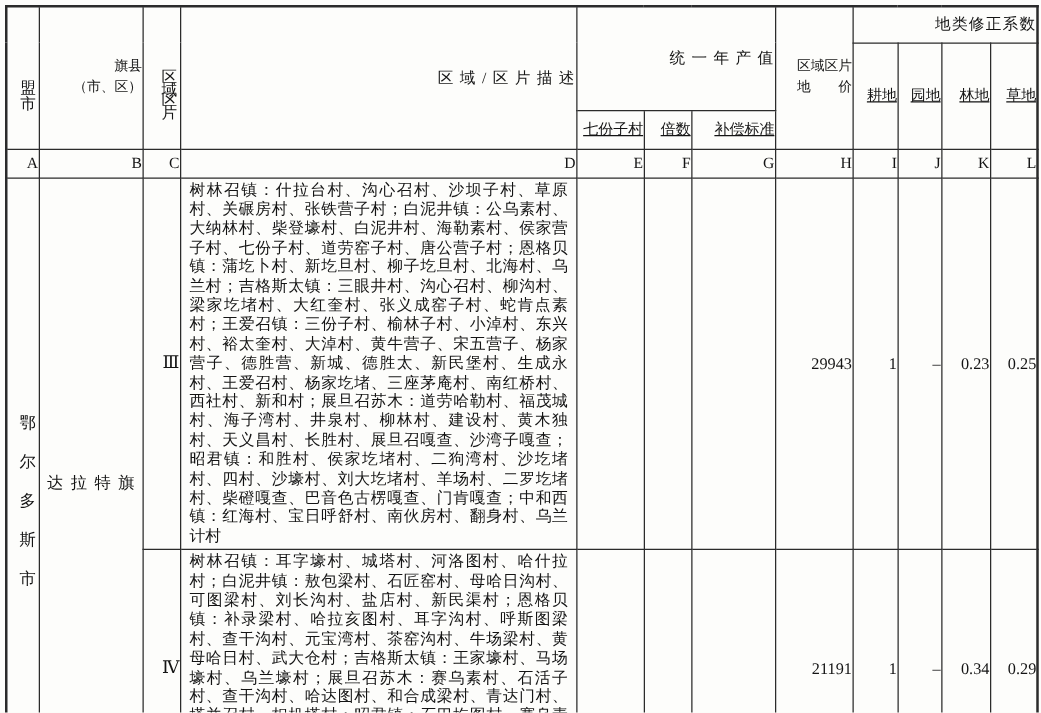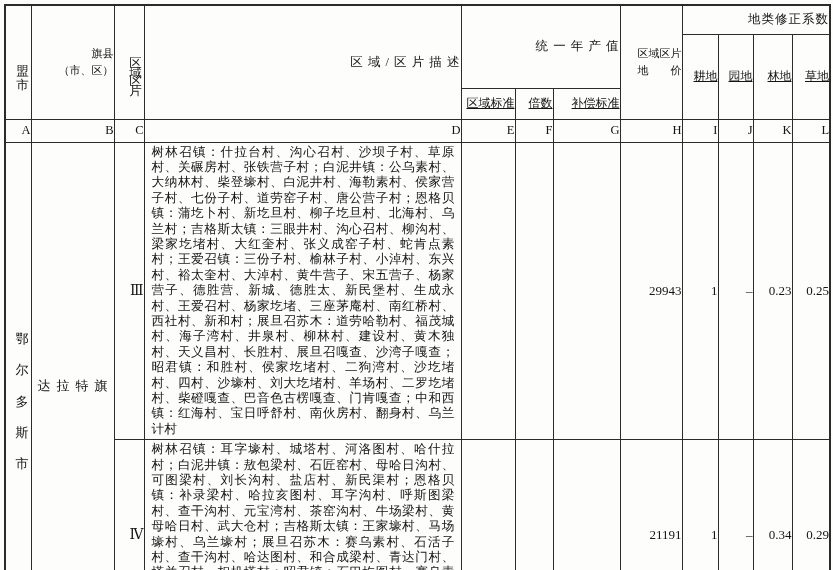--- a/index.html
+++ b/index.html
@@ -104,21 +104,21 @@
     </tr>
 
     <tr class="hr2">
       <th rowspan="2" class="sub">耕地</th>
       <th rowspan="2" class="sub">园地</th>
       <th rowspan="2" class="sub">林地</th>
       <th rowspan="2" class="sub">草地</th>
     </tr>
 
     <tr class="hr3">
-      <th class="sub">区域标准</th>
+      <th class="sub">七份子村</th>
       <th class="sub">倍数</th>
       <th class="sub">补偿标准</th>
     </tr>
 
     <tr class="hr4 letters">
       <td>A</td>
       <td>B</td>
       <td>C</td>
       <td>D</td>
       <td>E</td>

